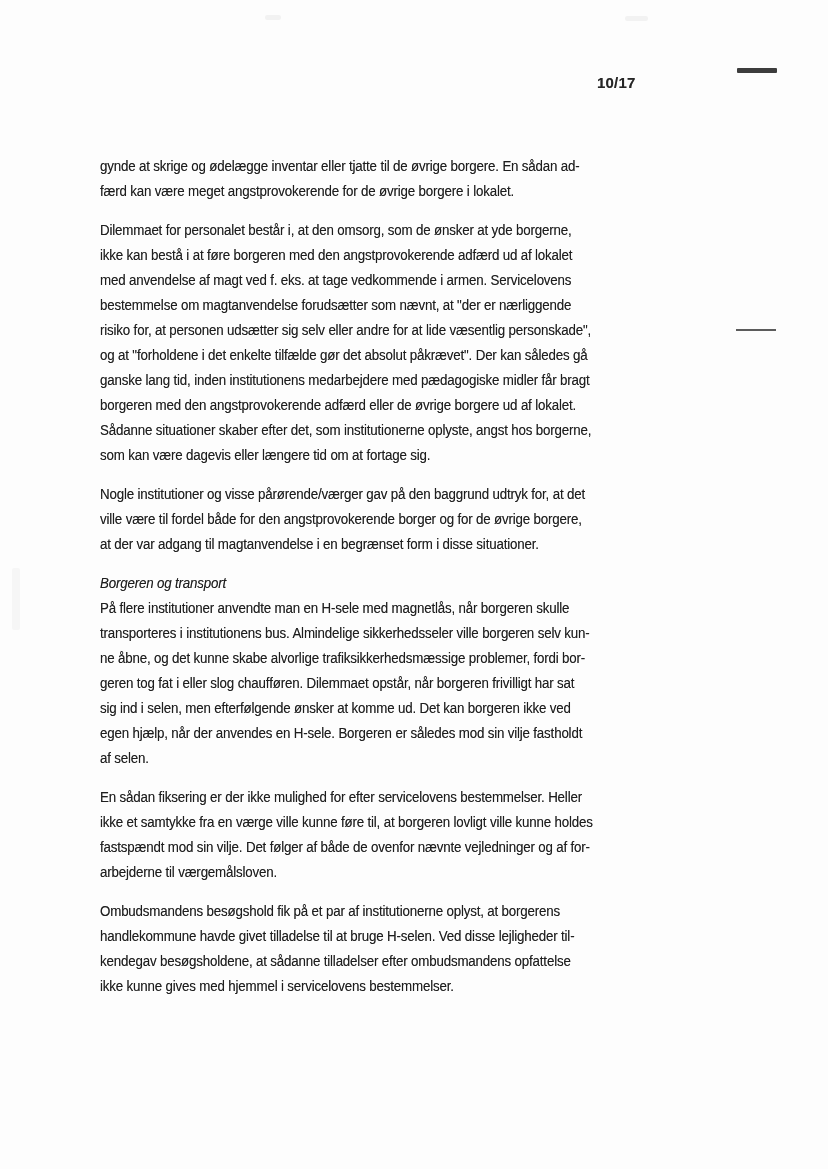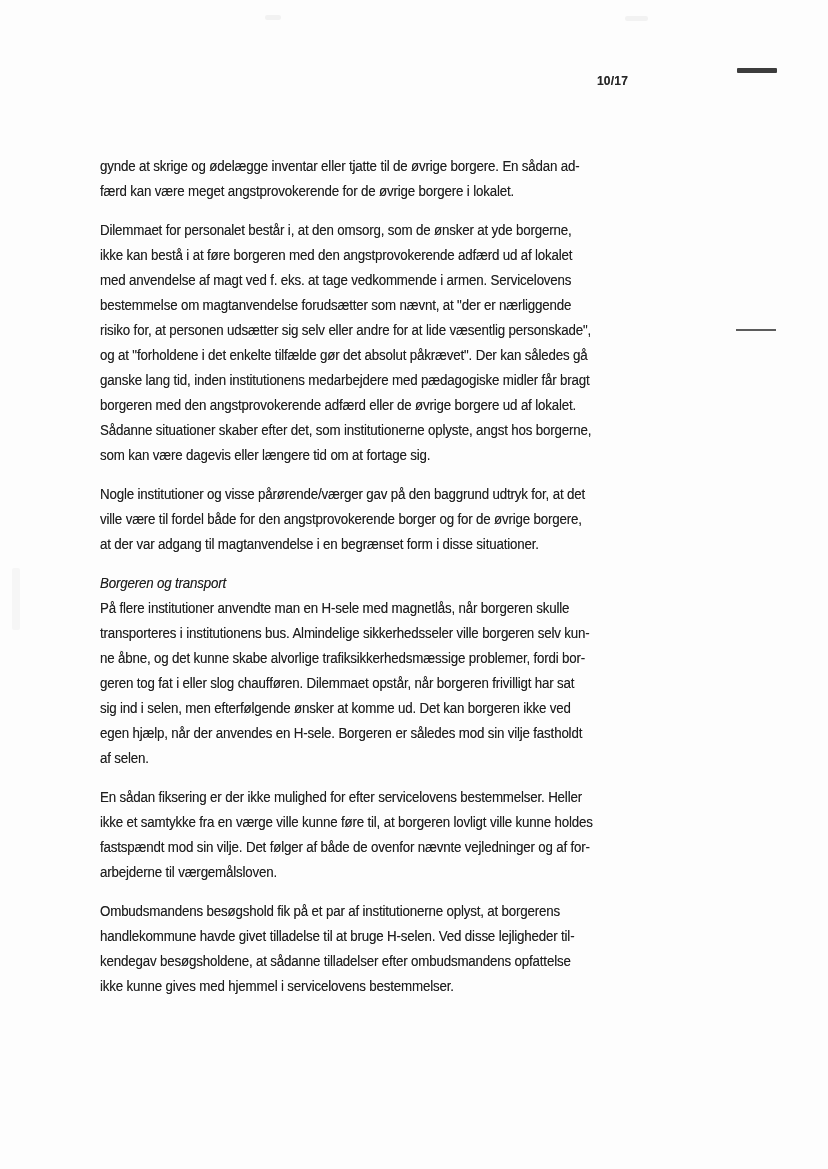--- a/index.html
+++ b/index.html
@@ -37,21 +37,21 @@
   .section-heading {
     margin: 0;
     font-style: italic;
     font-weight: 400;
     white-space: pre-line;
   }
   .page-indicator {
     position: absolute;
     left: 597px;
     top: 74px;
-    font-size: 12px;
+    font-size: 15px;
     font-weight: 700;
     letter-spacing: 0.2px;
     color: #262626;
     text-shadow: 0 0 0.4px rgba(20,20,20,0.45);
   }
   
   .mark {
     position: absolute;
   }
   .mark-top-bar {

